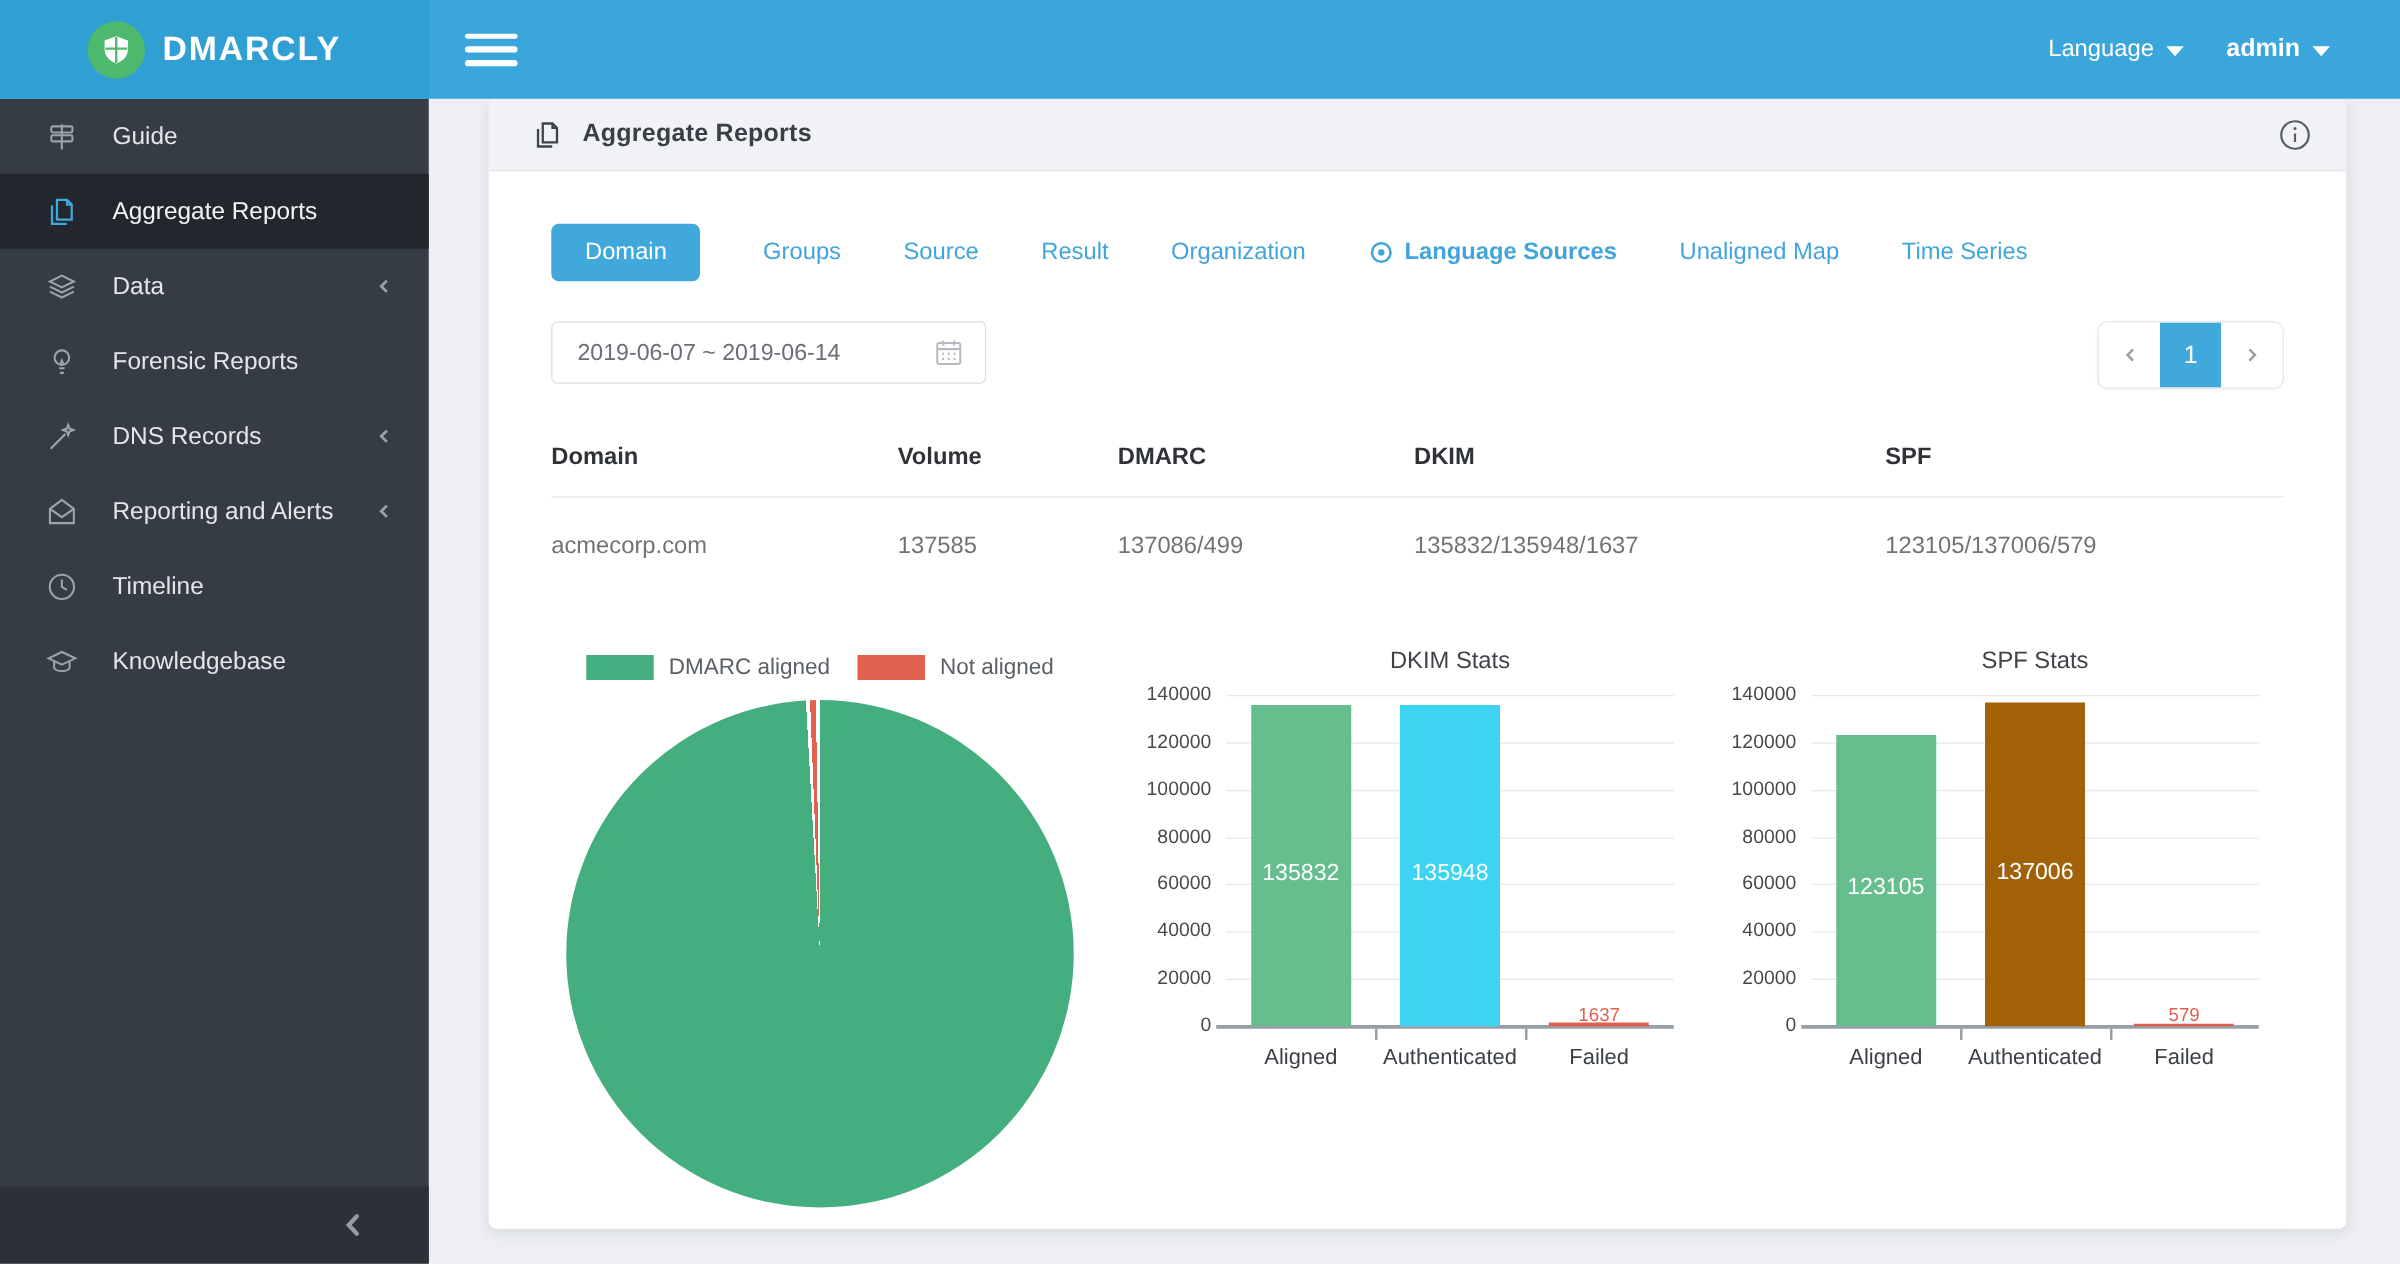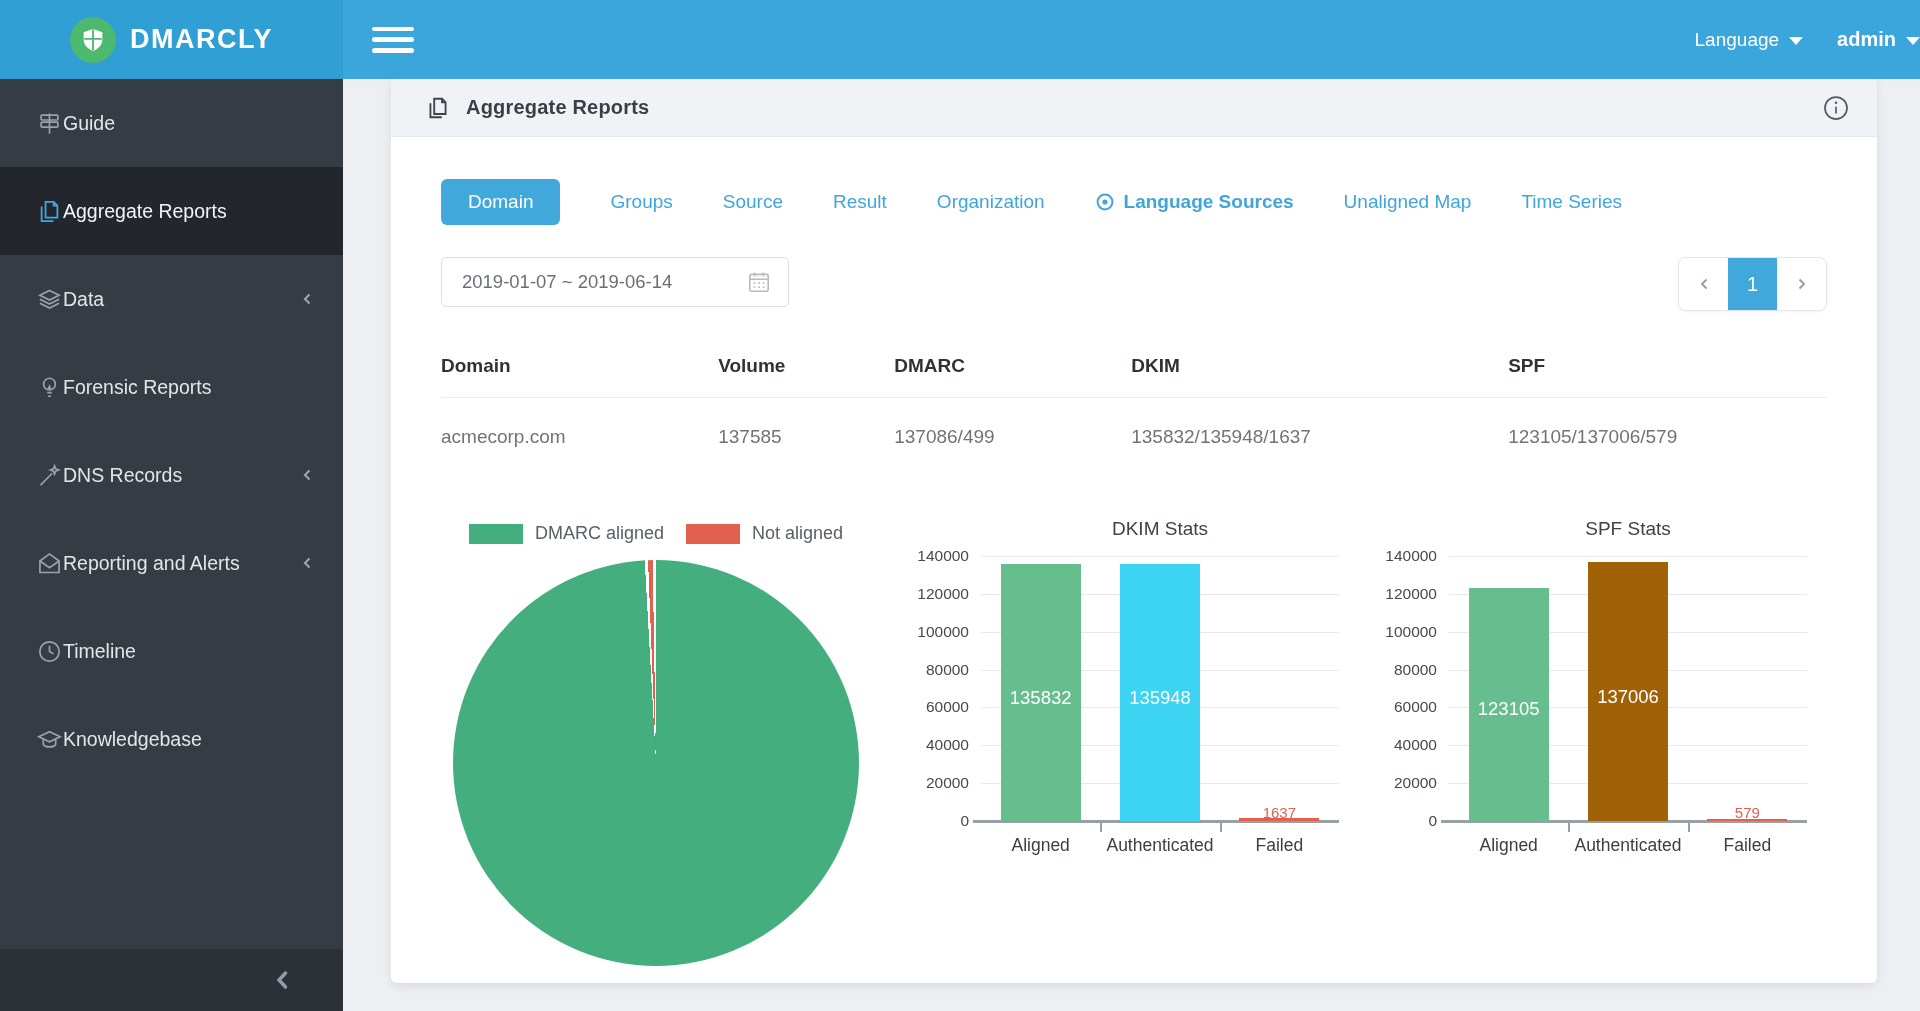--- a/index.html
+++ b/index.html
@@ -7,28 +7,28 @@
   body { font-family:"Liberation Sans","DejaVu Sans",sans-serif; background:#edeff2; color:#3a3f47; }
   .app { position:relative; width:1920px; height:1011px; }
 
   
   .topbar { position:absolute; top:0; left:0; width:1920px; height:79px; background:#3ba6db; display:flex; align-items:center; z-index:30; }
   .brand { width:343px; height:79px; background:#2f9fd4; display:flex; align-items:center; justify-content:center; gap:14px; }
   .logo-badge { width:46px; height:46px; border-radius:50%; background:#4db96e; display:flex; align-items:center; justify-content:center; }
   .brand-text { color:#fff; font-size:27px; font-weight:bold; letter-spacing:1.5px; }
   .hamburger { margin-left:29px; width:42px; height:32px; background:none; border:none; cursor:pointer; display:flex; flex-direction:column; justify-content:space-between; padding:3px 0; }
   .hamburger span { display:block; height:4.5px; border-radius:3px; background:#fff; }
-  .topbar-right { margin-left:auto; display:flex; align-items:center; gap:34px; color:#fff; }
+  .topbar-right { margin-left:auto; display:flex; align-items:center; gap:34px; padding-right:56px; color:#fff; }
   .tb-drop { display:flex; align-items:center; gap:10px; cursor:pointer; font-size:19px; }
   .tb-drop.bold { font-weight:bold; font-size:20px; }
   .caret { width:0; height:0; border-left:7px solid transparent; border-right:7px solid transparent; border-top:8px solid #fff; margin-top:2px; }
 
   
   .sidebar { position:absolute; top:79px; left:0; width:343px; height:932px; background:#363c43; z-index:20; }
-  .side-item { display:flex; align-items:center; height:88px; padding-left:36px; color:#e3e6e9; font-size:19.5px; cursor:pointer;text-align:center; }
+  .side-item { display:flex; align-items:center; height:60px; padding-left:36px; gap:27px; color:#e3e6e9; font-size:19.5px; cursor:pointer;text-align:center; }
   .side-item .s-icon { width:27px; height:27px; color:#9ba2a9; flex:0 0 27px; display:flex; }
   .side-item.active { background:#23272d; color:#f2f4f6; }
   .side-item.active .s-icon { color:#41a8dc; }
   .side-item .sub-arrow { margin-left:auto; margin-right:30px; color:#9ba2a9; display:flex; }
   .side-footer { position:absolute; bottom:0; left:0; width:343px; height:62px; background:#2c3138; display:flex; align-items:center; justify-content:flex-end; padding-right:52px; }
   .collapse-btn { background:none; border:none; color:#959ca4; cursor:pointer; display:flex; }
 
   
   .main { position:absolute; top:79px; left:343px; width:1577px; height:932px; padding:0 43px 0 48px; }
   .panel { width:1486px; height:904px; background:#fff; border-radius:6px; box-shadow:0 3px 10px rgba(40,50,60,.10); overflow:hidden; }
@@ -267,21 +267,21 @@
           <div class="tab">
               <span>Unaligned Map</span>
             </div>
           <div class="tab">
               <span>Time Series</span>
             </div>
         </div>
 
         <div class="controls">
           <div class="date-box">
-            <span class="date-text">2019-01-07 ~ 2019-06-14</span>
+            <span class="date-text">2019-06-07 ~ 2019-06-14</span>
             <span class="cal">
               <svg width="26" height="26" viewBox="0 0 24 24" fill="none" stroke="currentColor" stroke-width="1.5">
                   <rect x="3.5" y="5" width="17" height="15.5" rx="1.5"></rect>
                   <path d="M8 3.2V7M16 3.2V7M3.5 9.5h17"></path>
                   <path d="M7 13h1.6M11.2 13h1.6M15.4 13h1.6M7 16.8h1.6M11.2 16.8h1.6M15.4 16.8h1.6"></path>
                 </svg>
             </span>
           </div>
           <div class="pager">
             <button>

